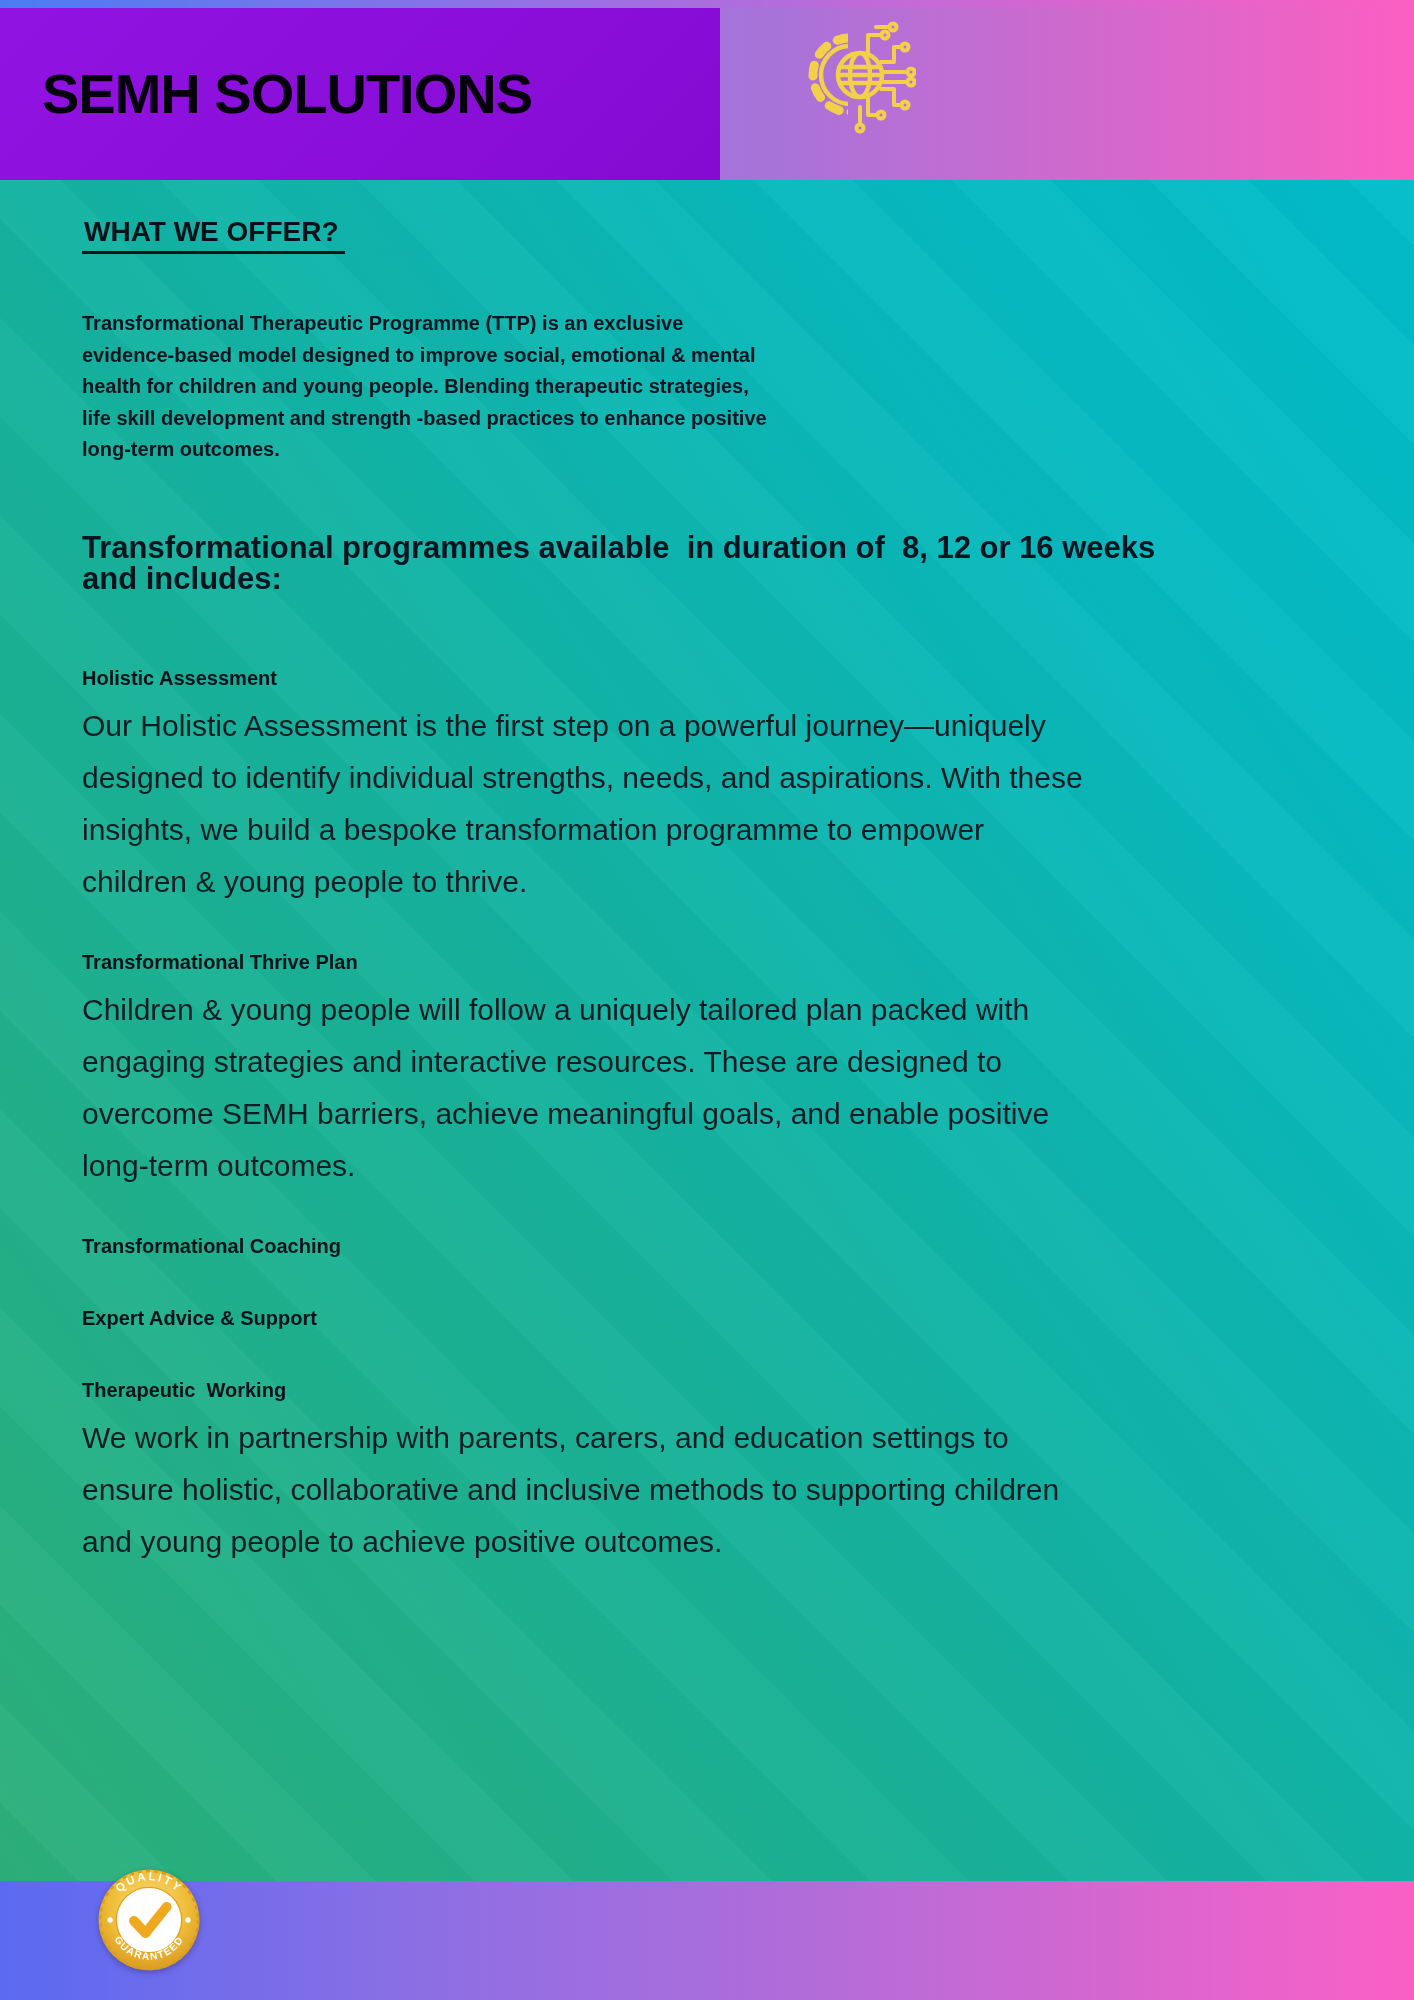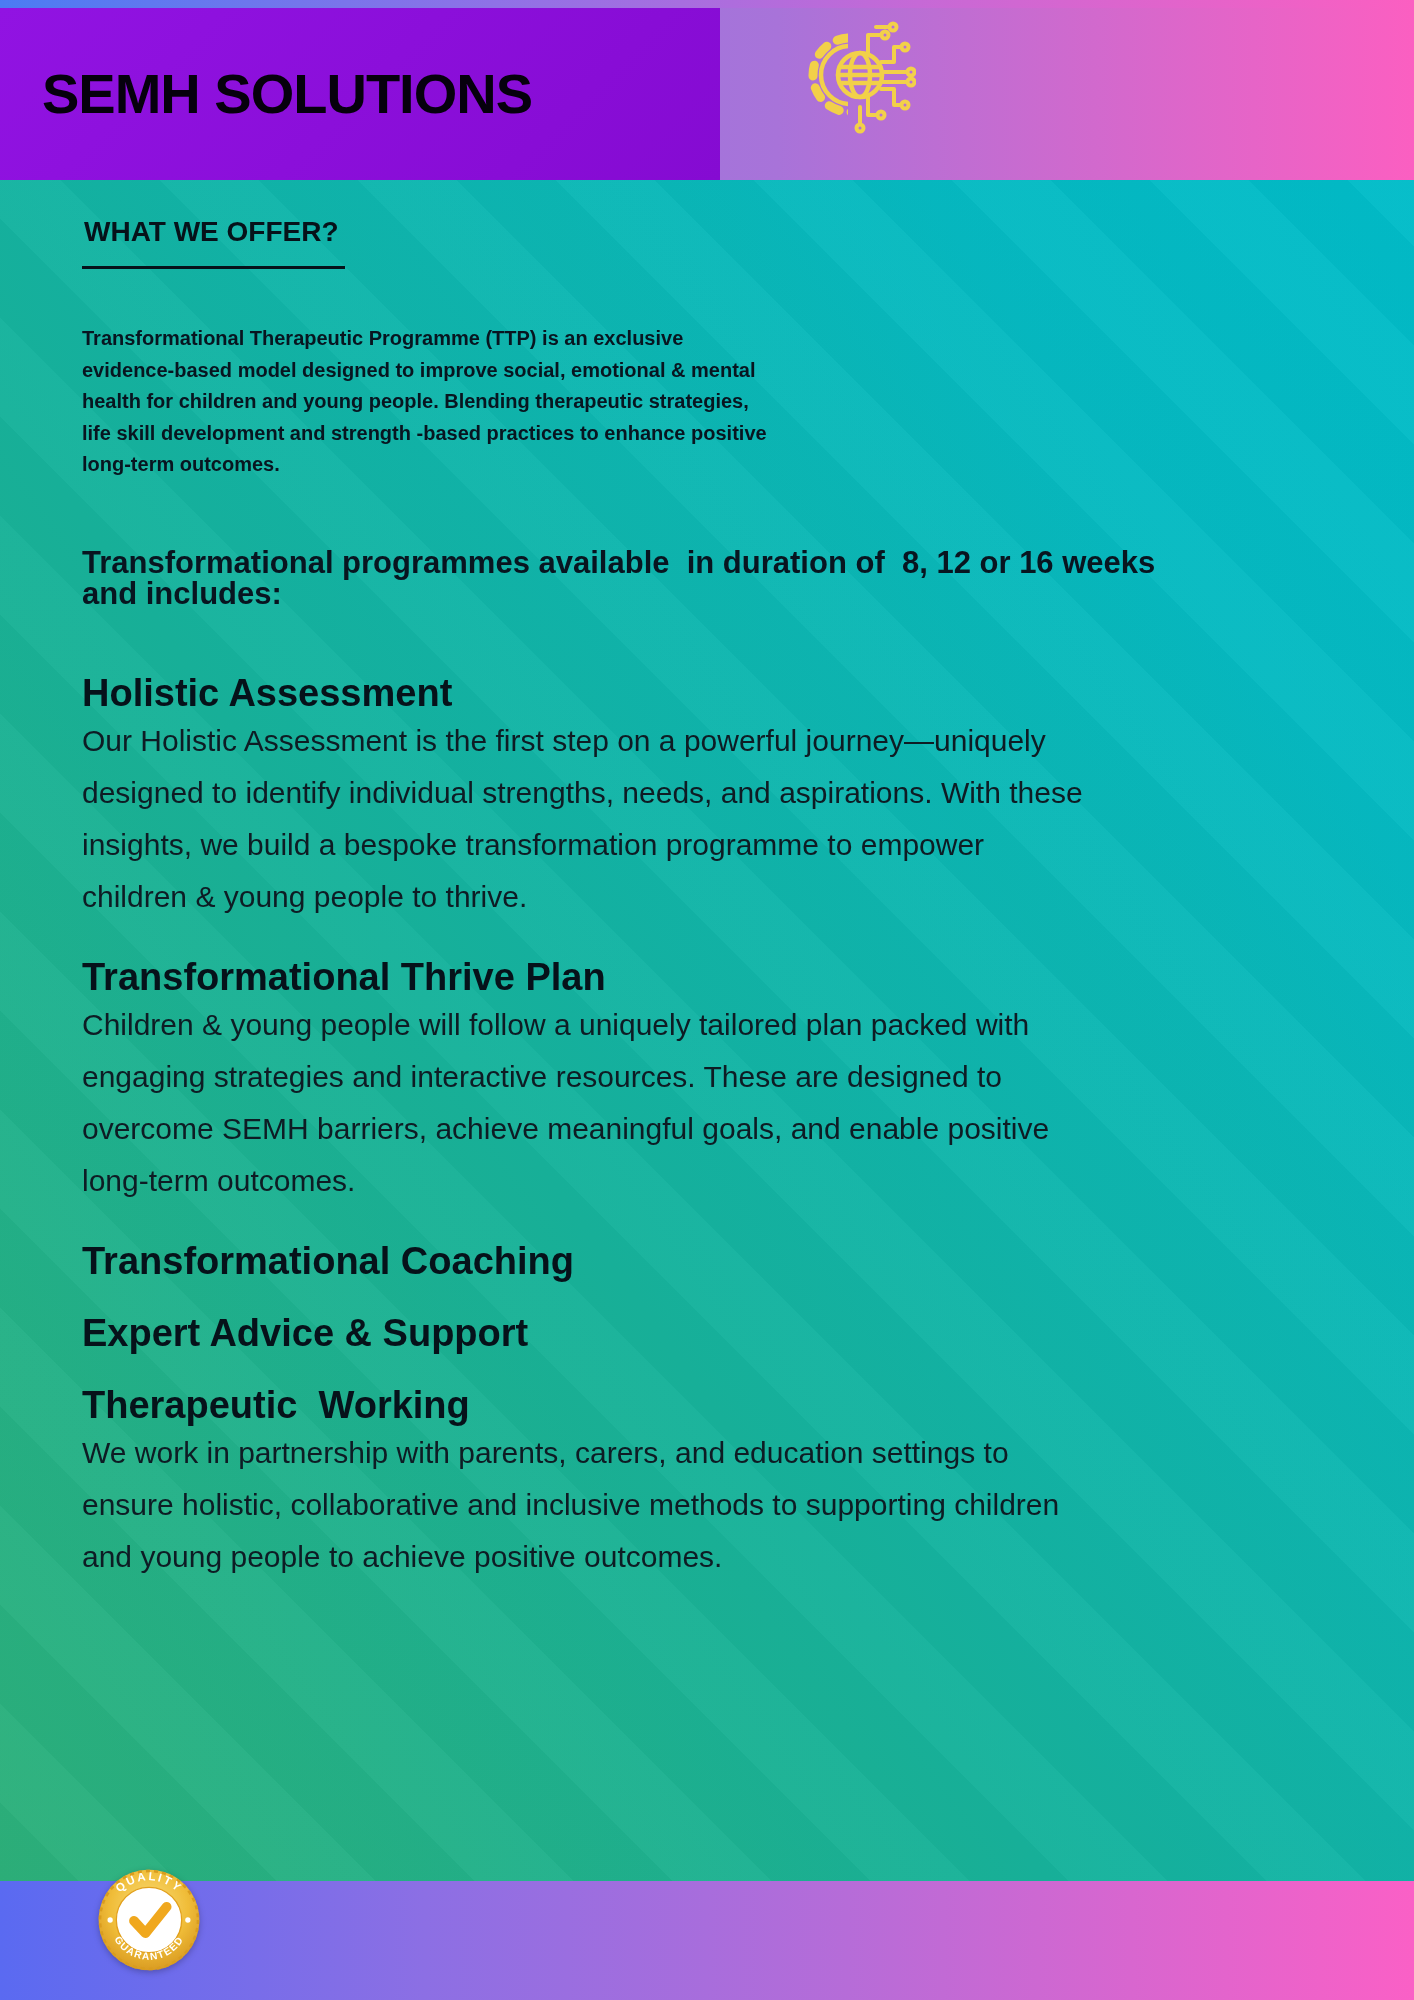--- a/index.html
+++ b/index.html
@@ -41,34 +41,34 @@
   }
   .main{
     position:absolute;left:0;top:180px;width:1414px;z-index:2;
     padding:36px 48px 0 82px;box-sizing:border-box;
     color:#0d1117;
   }
   .offer-heading{
     margin:0;font-size:28px;font-weight:800;color:#06121a;
   }
   .offer-heading span{
-    display:inline-block;border-bottom:3px solid #06121a;padding:0 6px 18px 2px;
+    display:inline-block;border-bottom:3px solid #06121a;padding:0 6px 3px 2px;
   }
   .intro{
     margin:54px 0 0 0;font-size:20px;font-weight:700;line-height:31.5px;
     white-space:pre-wrap;color:#081520;
   }
   .duration{
     margin:66px 0 0 0;font-size:31px;font-weight:700;line-height:31px;
     white-space:pre-wrap;color:#081520;
   }
   .section{margin:36px 0 0 0;}
   .section.first{margin-top:66px;}
   .section h3{
-    margin:0 0 4px 0;font-size:38px;font-weight:700;line-height:36px;
+    margin:0 0 4px 0;font-size:20px;font-weight:700;line-height:36px;
     white-space:pre-wrap;color:#06121a;
   }
   .section p{
     margin:0;font-size:30px;font-weight:400;line-height:52px;
     white-space:pre-wrap;color:#0e1c24;
   }
   .footer{
     position:absolute;left:0;bottom:0;width:100%;height:119px;
     background:linear-gradient(90deg,#5a6af1 0%,#8c6fe4 30%,#b66cd8 60%,#fa60c6 100%);
     z-index:2;

